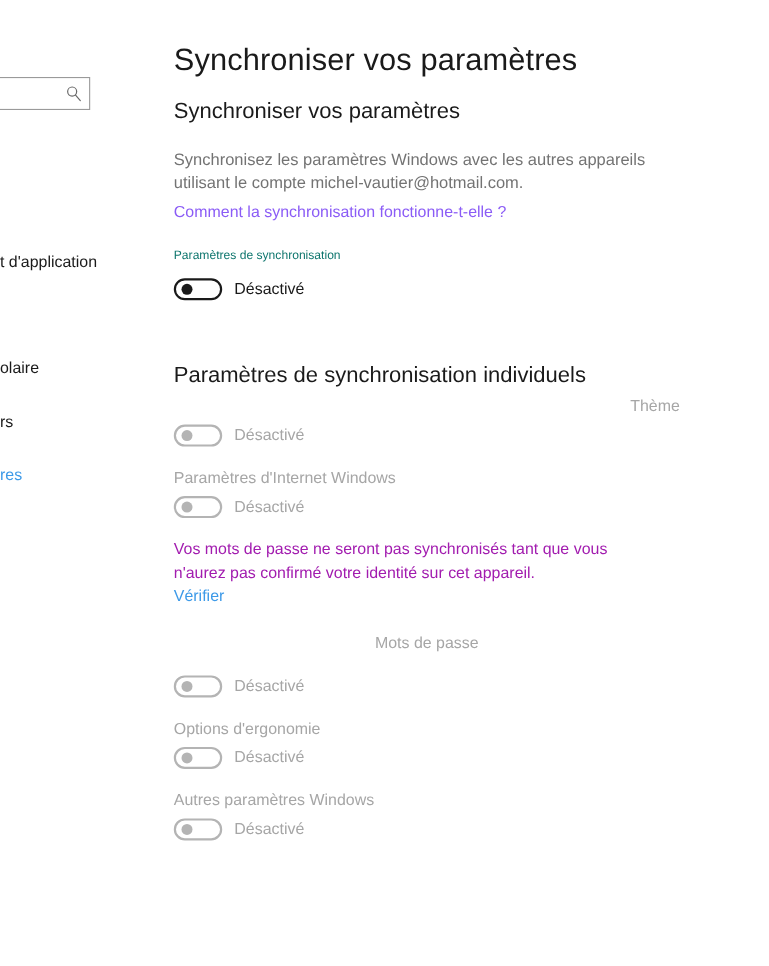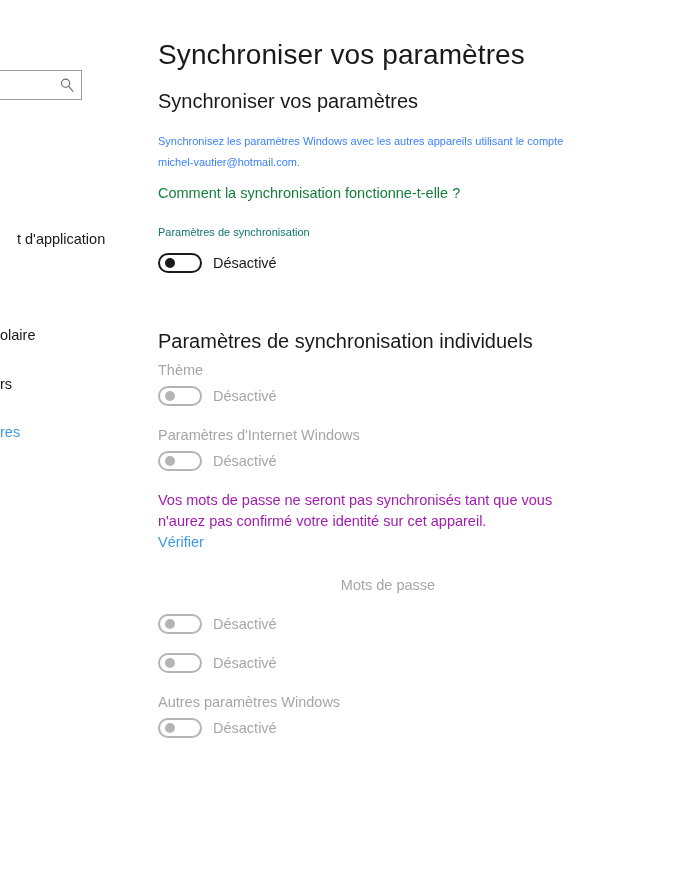--- a/index.html
+++ b/index.html
@@ -96,30 +96,30 @@
     font-size: 20px;
     font-weight: 400;
     color: #1a1a1a;
     white-space: nowrap;
   }
   #sync-description {
     position: absolute;
     left: 0;
     top: 120px;
     width: 430px;
-    font-size: 11px;
+    font-size: 15px;
     line-height: 21px;
-    color: #3b82f6;
+    color: #737373;
   }
   #how-sync-link {
     position: absolute;
     left: 0;
     top: 185px;
     font-size: 14.5px;
-    color: #15803d;
+    color: #8b5cf6;
     text-decoration: none;
     cursor: pointer;
     white-space: nowrap;
   }
 
   #sync-master-label {
     position: absolute;
     left: 0;
     top: 226px;
     font-size: 11px;
@@ -240,21 +240,21 @@
   <div id="search-box">
     <input id="search-input" type="text" placeholder="" style="">
     <span id="search-icon">
       <svg viewBox="0 0 16 16" width="16" height="16" fill="none" stroke="currentColor" stroke-width="1.1">
         <circle cx="6.6" cy="6.2" r="4.1"></circle>
         <line x1="9.7" y1="9.4" x2="14" y2="14.4" stroke-linecap="round"></line>
       </svg>
     </span>
   </div>
 
-  <div class="nav-item" style="top: 230px; padding-left: 17px;">
+  <div class="nav-item" style="top: 230px;">
     <span>t d'application</span>
   </div>
   <div class="nav-item" style="top: 326px;">
     <span>olaire</span>
   </div>
   <div class="nav-item" style="top: 375px;">
     <span>rs</span>
   </div>
   <div class="nav-item accent" style="top: 423px;">
     <span>res</span>
@@ -277,21 +277,21 @@
   <div id="sync-master-row" class="toggle-row">
     <span class="switch on-dark-off">
       <span class="knob"></span>
     </span>
     <span class="state-text enabled">Désactivé</span>
   </div>
 
   <h2 id="section-title-individual">Paramètres de synchronisation individuels</h2>
 
   <div id="individual-list">
-      <div class="setting-row" style="margin-bottom: 19px;">
+      <div class="setting-row" style="margin-bottom: 19px; text-align: right;">
         <div class="setting-label">Thème</div>
         <div class="toggle-row">
           <span class="switch dim-off">
             <span class="knob"></span>
           </span>
           <span class="state-text">Désactivé</span>
         </div>
       </div>
       <div class="setting-row" style="margin-bottom: 19px;">
         <div class="setting-label">Paramètres d'Internet Windows</div>
@@ -308,20 +308,21 @@
       </div>
       <div class="setting-row" style="margin-bottom: 19px;">
         <div class="toggle-row">
           <span class="switch dim-off">
             <span class="knob"></span>
           </span>
           <span class="state-text">Désactivé</span>
         </div>
       </div>
       <div class="setting-row" style="margin-bottom: 19px;">
+        <div class="setting-label">Options d'ergonomie</div>
         <div class="toggle-row">
           <span class="switch dim-off">
             <span class="knob"></span>
           </span>
           <span class="state-text">Désactivé</span>
         </div>
       </div>
       <div class="setting-row" style="margin-bottom: 19px;">
         <div class="setting-label">Autres paramètres Windows</div>
         <div class="toggle-row">

